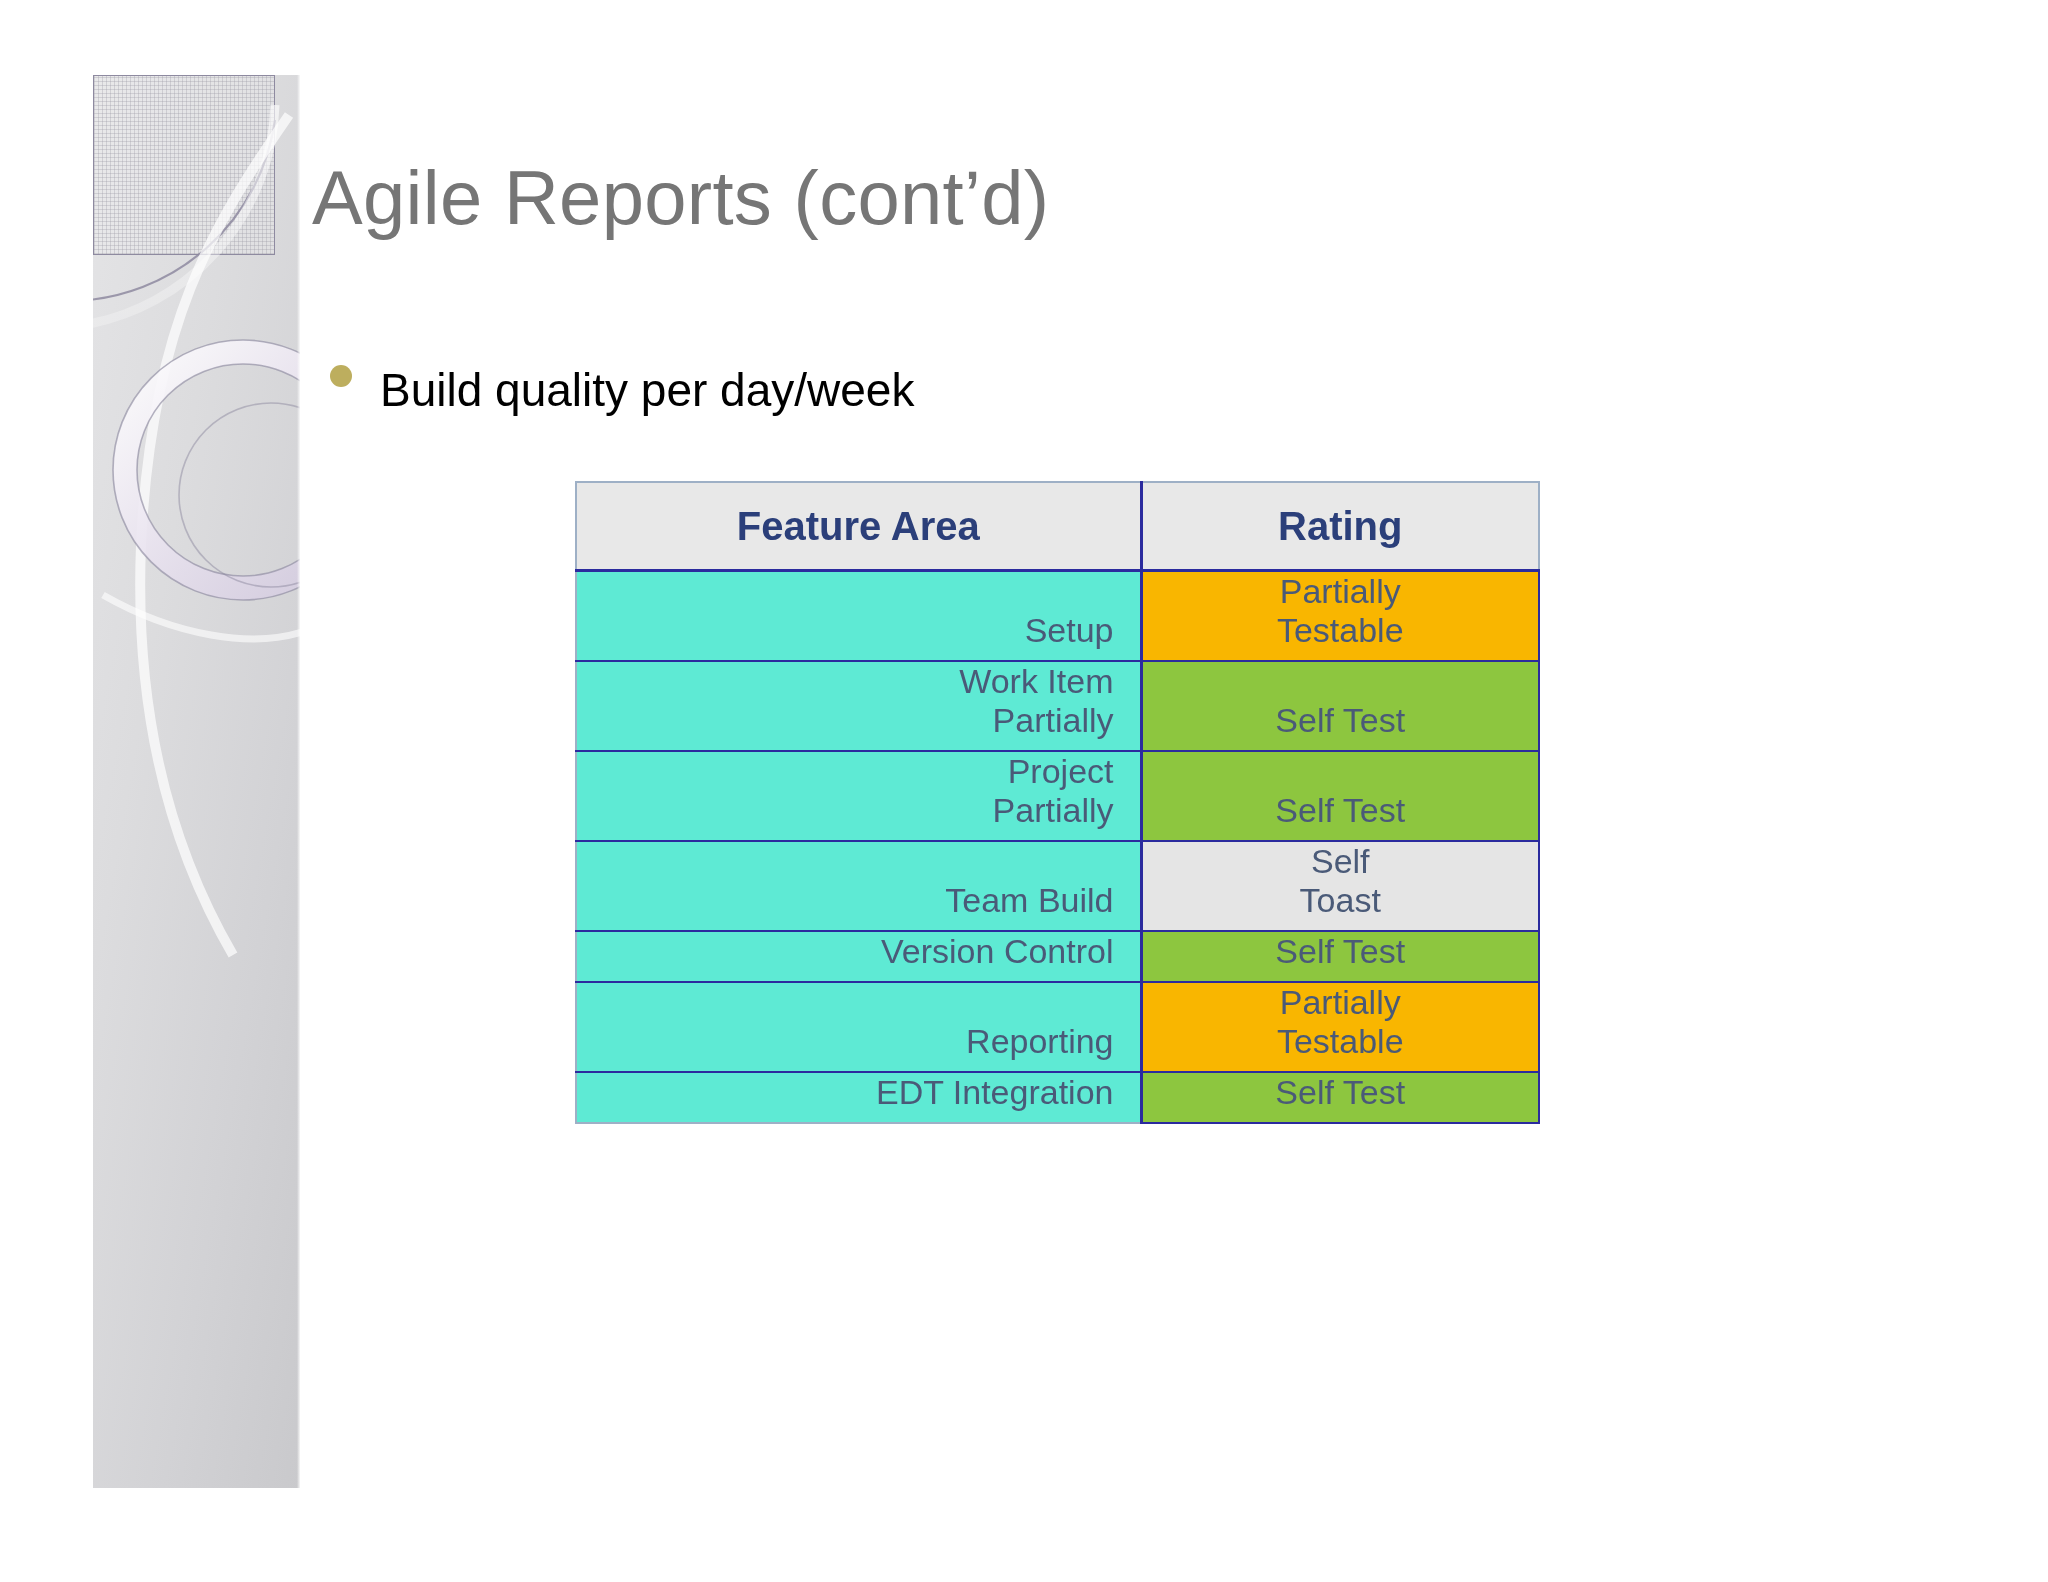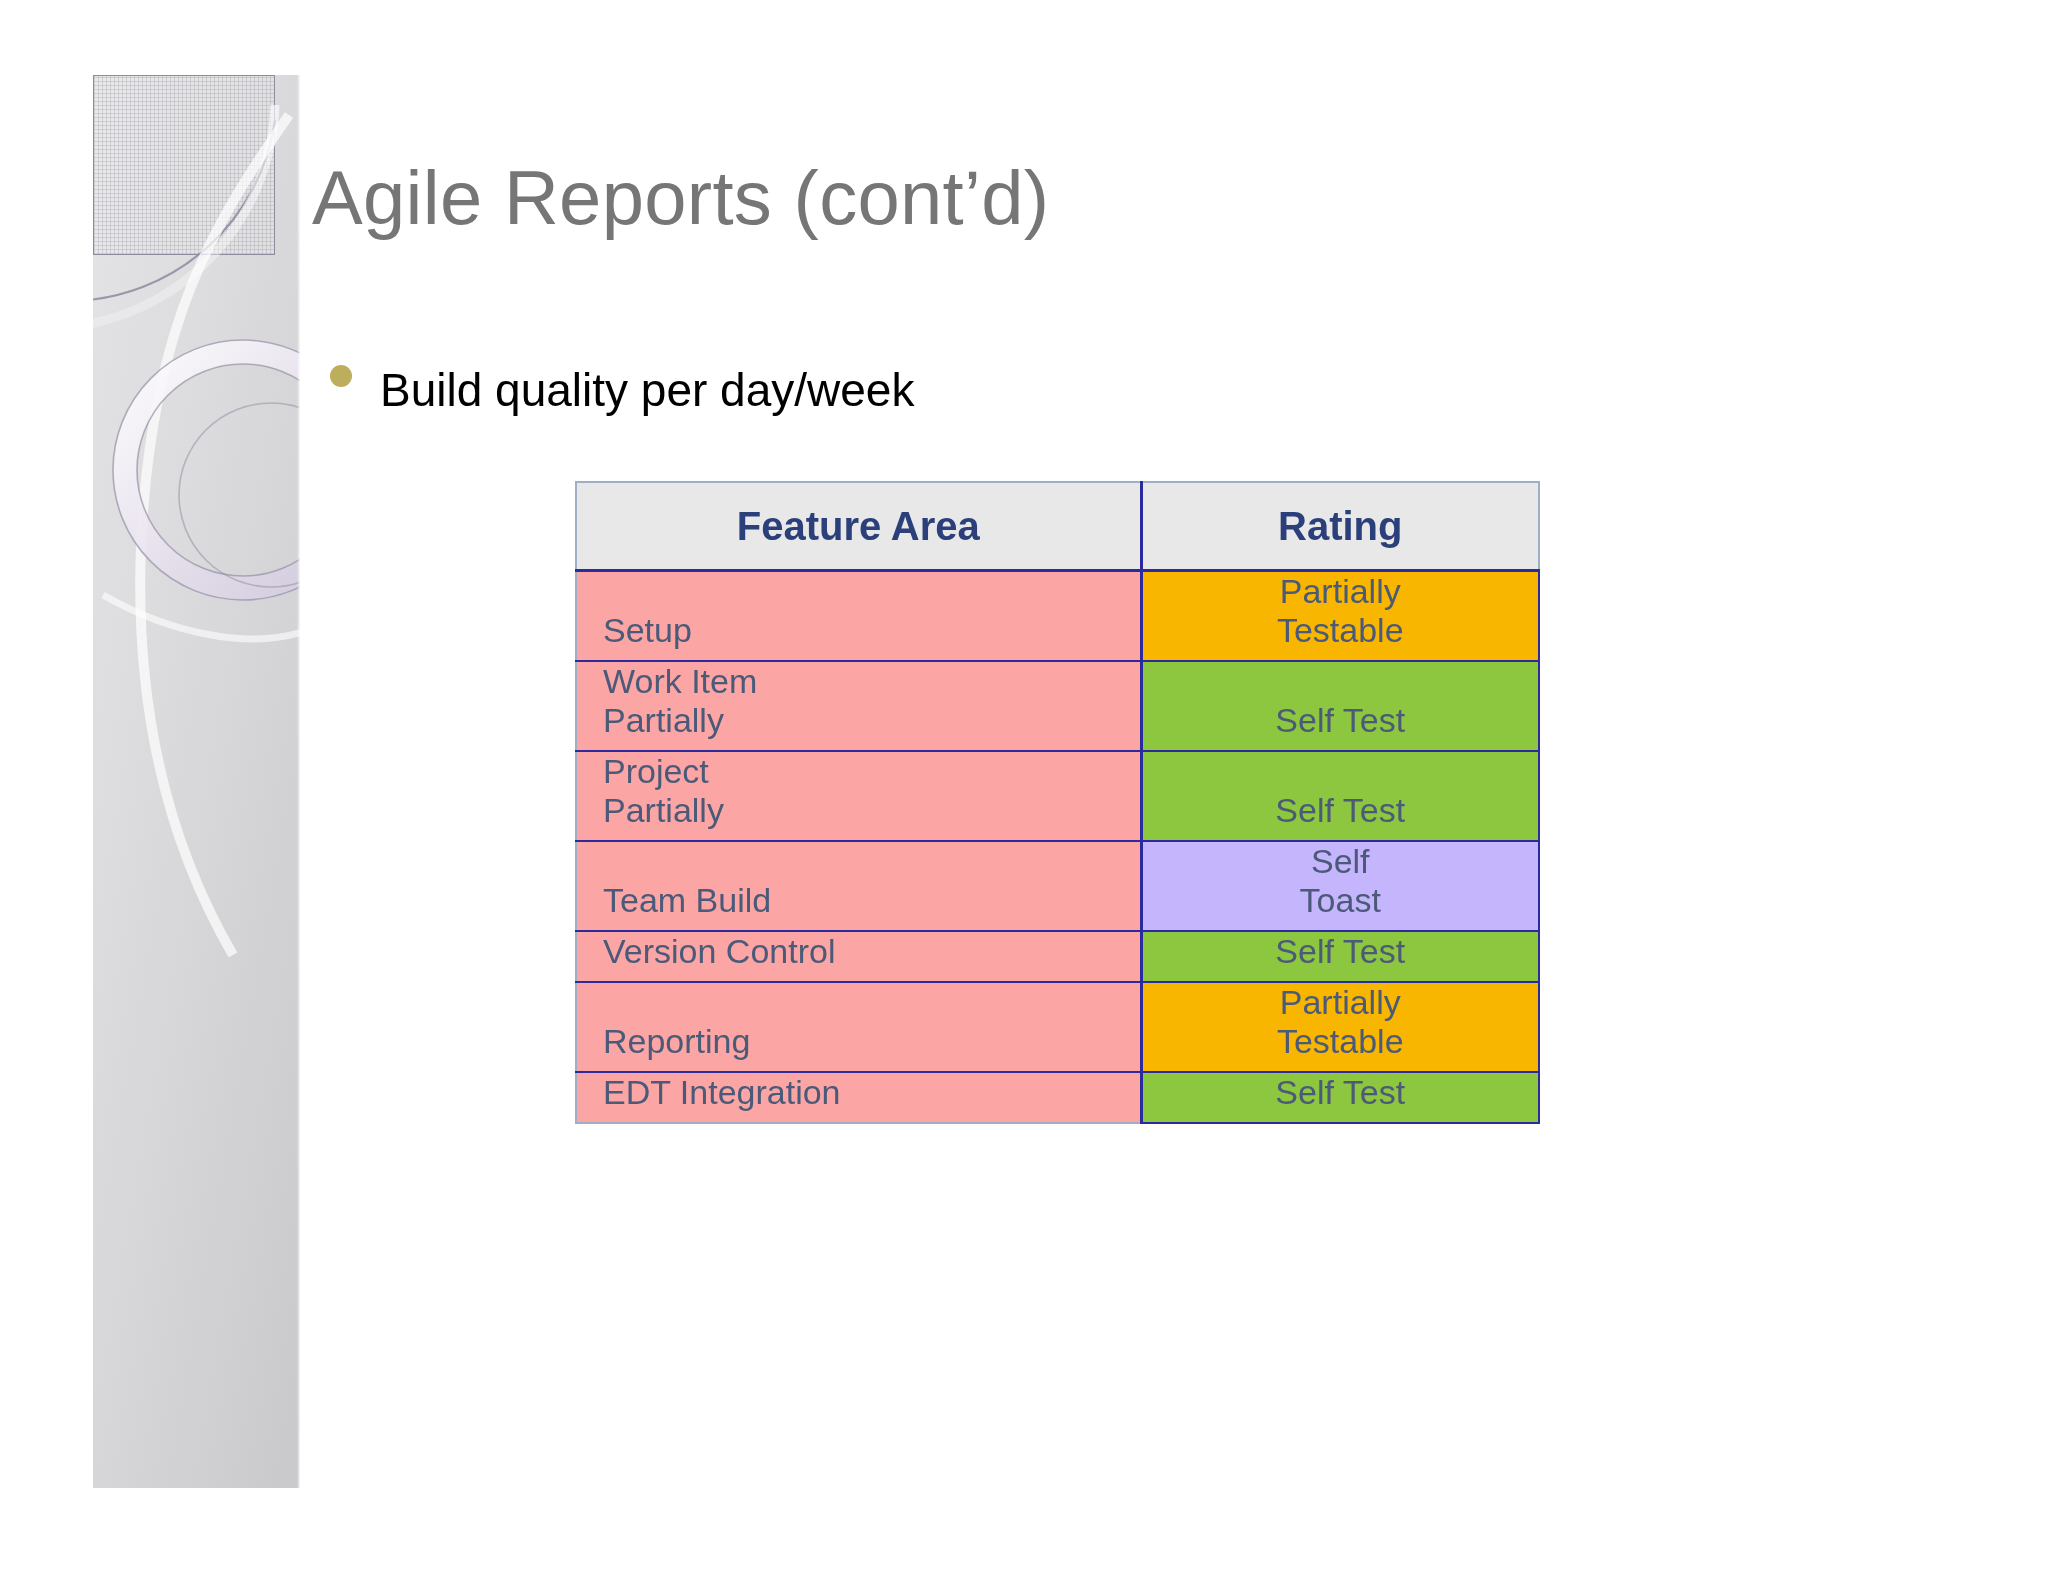--- a/index.html
+++ b/index.html
@@ -138,22 +138,22 @@
     border-left: 2px solid #9eb0c6;
     border-right: 2px solid #9eb0c6;
     border-bottom: 3px solid #2b2b9e;
     font-size: 40px;
   }
   table#rating-table thead th.th-rating {
     border-left: 3px solid #2b2b9e;
   }
 
   table#rating-table td.feature-cell {
-    background: #fca5a5;
-    text-align: left;
+    background: #5eead4;
+    text-align: right;
     padding: 0 26px 10px 26px;
     border-left: 2px solid #9eb0c6;
     border-right: 3px solid #2b2b9e;
   }
   table#rating-table td.rating-cell {
     text-align: center;
     padding: 0 26px 10px 26px;
     border-right: 2px solid #2b2b9e;
   }
   table#rating-table tbody tr:last-child td.feature-cell {
@@ -245,21 +245,21 @@
               <span class="wrapline">Partially</span>
             </td>
             <td class="rating-cell" style="background: rgb(141, 198, 63);">
               <span class="wrapline">Self Test</span>
             </td>
           </tr>
           <tr>
             <td class="feature-cell">
               <span class="wrapline">Team Build</span>
             </td>
-            <td class="rating-cell" style="background: #c4b5fd; text-align: center;">
+            <td class="rating-cell" style="background: #e5e5e5; text-align: center;">
               <span class="wrapline">Self</span>
               <span class="wrapline">Toast</span>
             </td>
           </tr>
           <tr>
             <td class="feature-cell">
               <span class="wrapline">Version Control</span>
             </td>
             <td class="rating-cell" style="background: rgb(141, 198, 63);">
               <span class="wrapline">Self Test</span>

